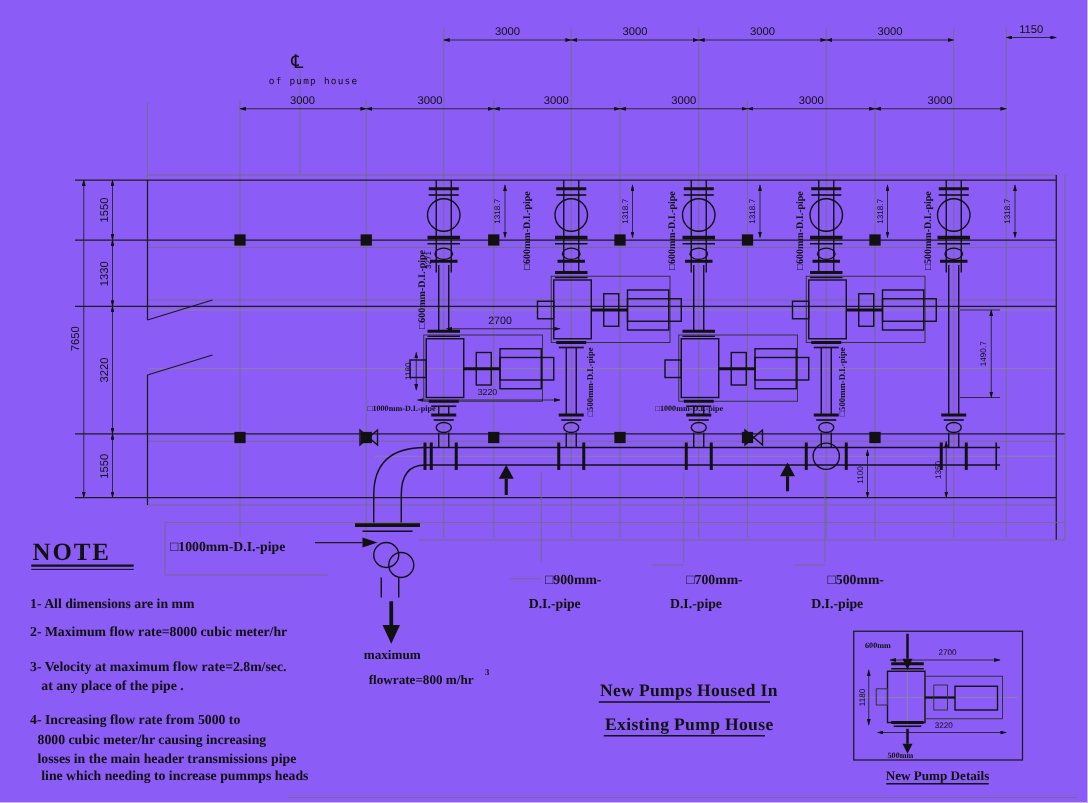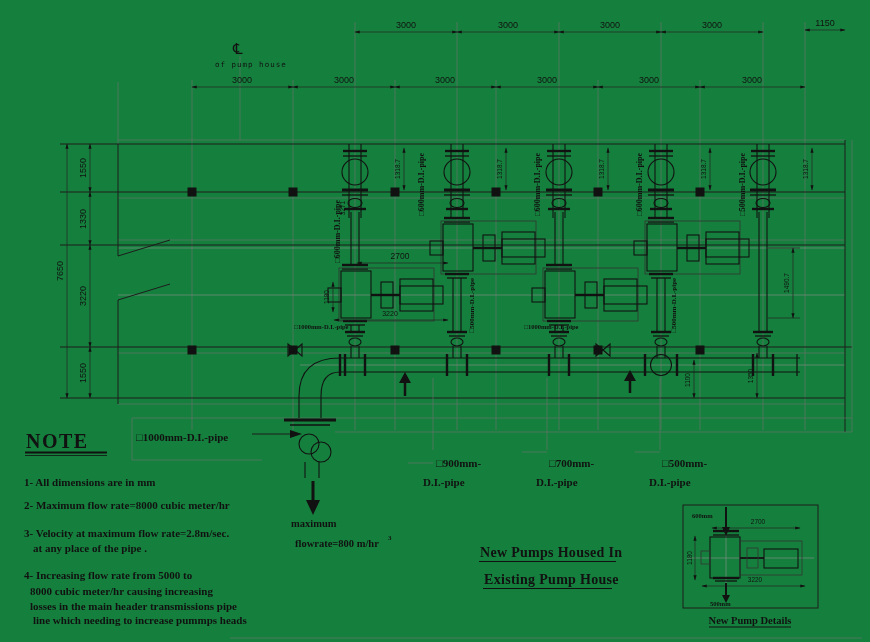--- a/index.html
+++ b/index.html
@@ -1,16 +1,16 @@
 <!DOCTYPE html>
 <html><head>
 <meta charset="utf-8">
 <style>
   html,body{margin:0;padding:0;background:#fff;}
-  .canvas{position:relative;width:870px;height:642px;background:#15803d;overflow:hidden;}
+  .canvas{position:relative;width:870px;height:642px;background:#8b5cf6;overflow:hidden;}
   svg{position:absolute;left:0;top:0;}
   .ln  {stroke:#1c1c1c;stroke-width:1;fill:none;}
   .thin{stroke:#6f6f6f;stroke-width:.6;fill:none;}
   .cl  {stroke:#8d8d8d;stroke-width:.6;fill:none;}
   .dln {stroke:#222;stroke-width:.7;fill:none;}
   .pipe{stroke:#111;stroke-width:1.1;fill:none;}
   .bp  {stroke:#333;stroke-width:.8;fill:none;}
   .fl1 {stroke:#111;stroke-width:1.3;fill:none;}
   .fl2 {stroke:#111;stroke-width:2.4;fill:none;}
   .fl3 {stroke:#111;stroke-width:3;fill:none;}

